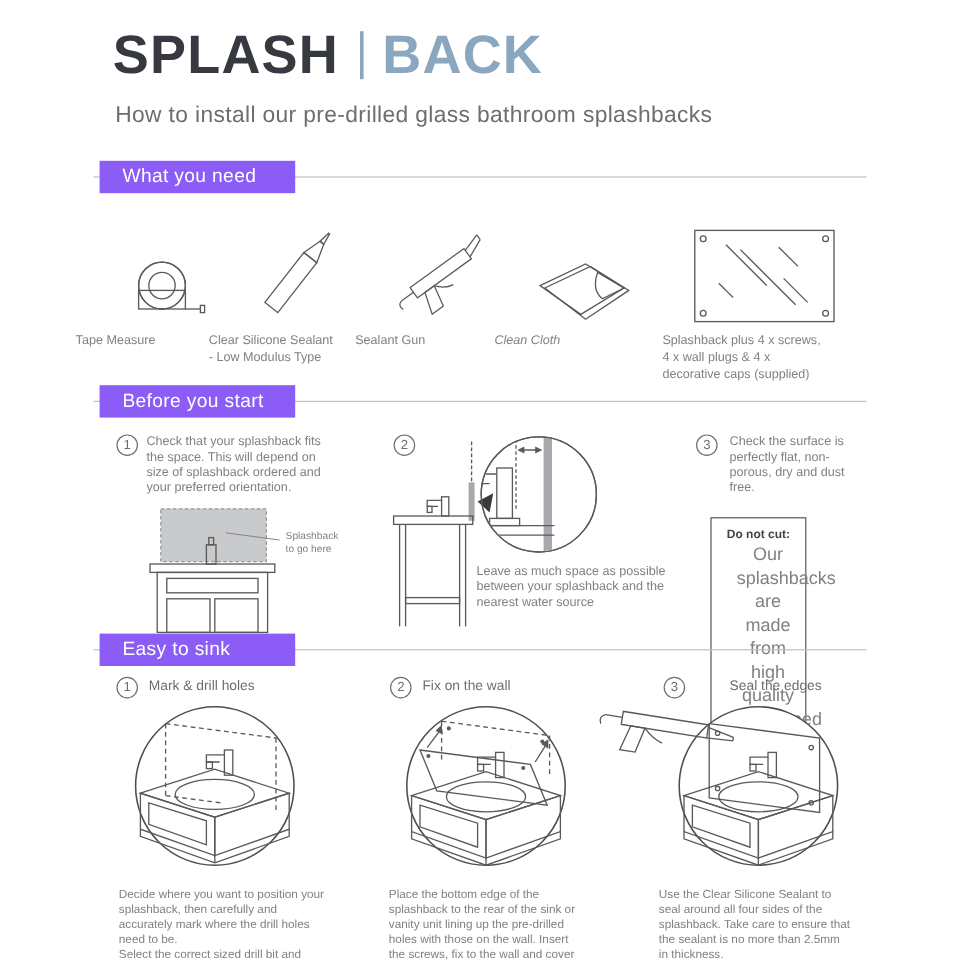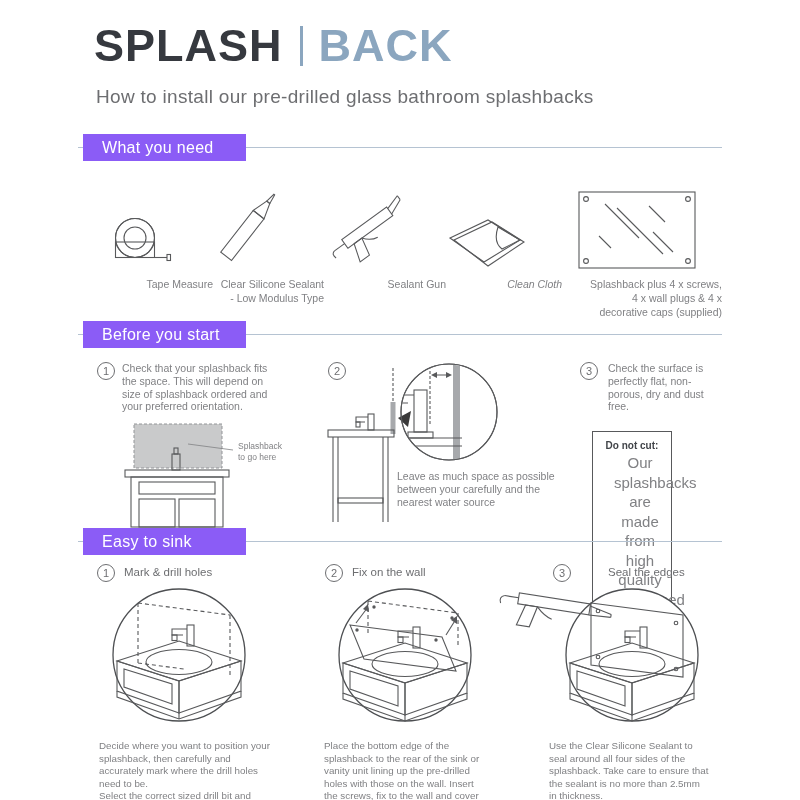--- a/index.html
+++ b/index.html
@@ -14,21 +14,21 @@
   .logo .bar{display:inline-block;width:3px;height:40px;background:#8ba6bf;margin:0 4px 0 5px;}
   .subtitle{left:96px;top:86px;font-size:19px;color:#6d6e71;letter-spacing:.3px;}
 
   
   .sec{left:78px;width:644px;height:28px;}
   .sec .rule{position:absolute;left:0;right:0;top:13px;height:1px;background:#b5c3d2;}
   .sec .chip{position:absolute;left:5px;top:0;width:163px;height:27px;background:#8b5cf6;
              color:#fff;font-size:16px;line-height:27px;padding-left:19px;box-sizing:border-box;letter-spacing:.3px;}
 
   
-  .item{top:182px;text-align:right;}
+  .item{top:182px;text-align:left;}
   .icon-box{height:88px;display:flex;align-items:flex-end;justify-content:center;}
   .item .lbl{margin-top:8px;font-size:10.5px;line-height:1.32;color:#808184;white-space:pre-line;}
 
   
   .num{width:18px;height:18px;border:1px solid #6d6e71;border-radius:50%;text-align:center;
        line-height:17px;font-size:11px;color:#6d6e71;box-sizing:border-box;}
 
   .steptext{font-size:10.5px;line-height:1.22;color:#808184;}
   .callout{font-size:8.5px;line-height:1.25;color:#808184;white-space:pre-line;}
   .notebox{border:1px solid #58595b;width:80px;box-sizing:border-box;padding:8px 5px;text-align:center;}
@@ -182,21 +182,21 @@
       <polygon points="130,13 124,10 124,16" fill="#58595b"></polygon>
       <rect x="92" y="28" width="13" height="42" fill="#fff" class="ln"></rect>
       <path d="M92,33 L64,33 L64,41 L86,41" class="ln"></path>
       <rect x="64" y="41" width="7" height="7" fill="#fff" class="ln"></rect>
       <rect x="86" y="70" width="25" height="6" fill="#fff" class="ln"></rect>
       <line x1="62" y1="76" x2="140" y2="76" class="ln"></line>
       <line x1="62" y1="84" x2="140" y2="84" class="ln"></line>
     </g>
     <circle cx="127" cy="50" r="48" class="ln"></circle>
   </svg>
-  <div class="abs steptext" style="left:397px;top:470px;width:158px;">Leave as much space as possible between your carefully and the nearest water source</div>
+  <div class="abs steptext" style="left:397px;top:470px;width:158px;">Leave as much space as possible between your splashback and the nearest water source</div>
 
   <div class="abs num" style="left:580px;top:362px;">3</div>
   <div class="abs steptext" style="left:608px;top:362px;width:112px;">Check the surface is perfectly flat, non-porous, dry and dust free.</div>
   <div class="abs notebox" style="left:592px;top:431px;">
     <div class="nt">Do not cut:</div>
     <div class="nb">Our splashbacks are made from high quality toughened glass so cannot be cut.</div>
   </div>
 
   <div class="abs sec" style="top:528px;">
     <div class="rule"></div>

